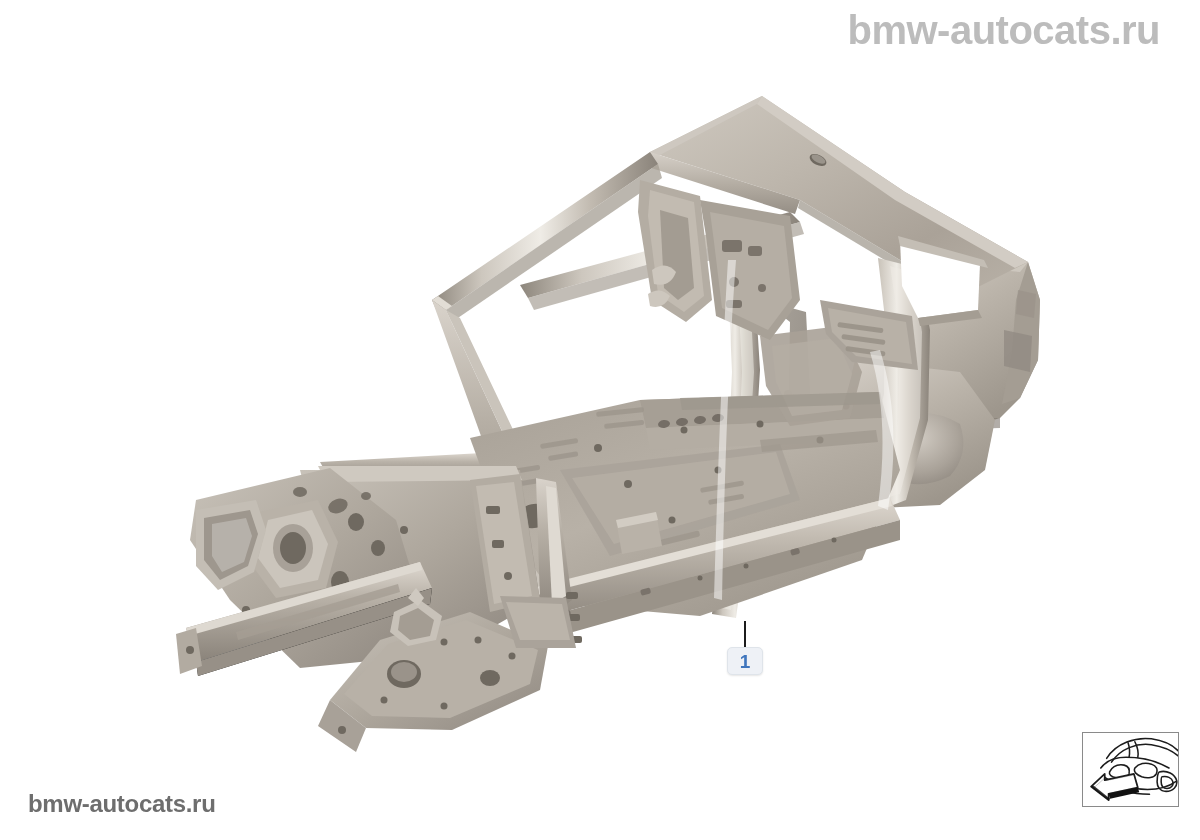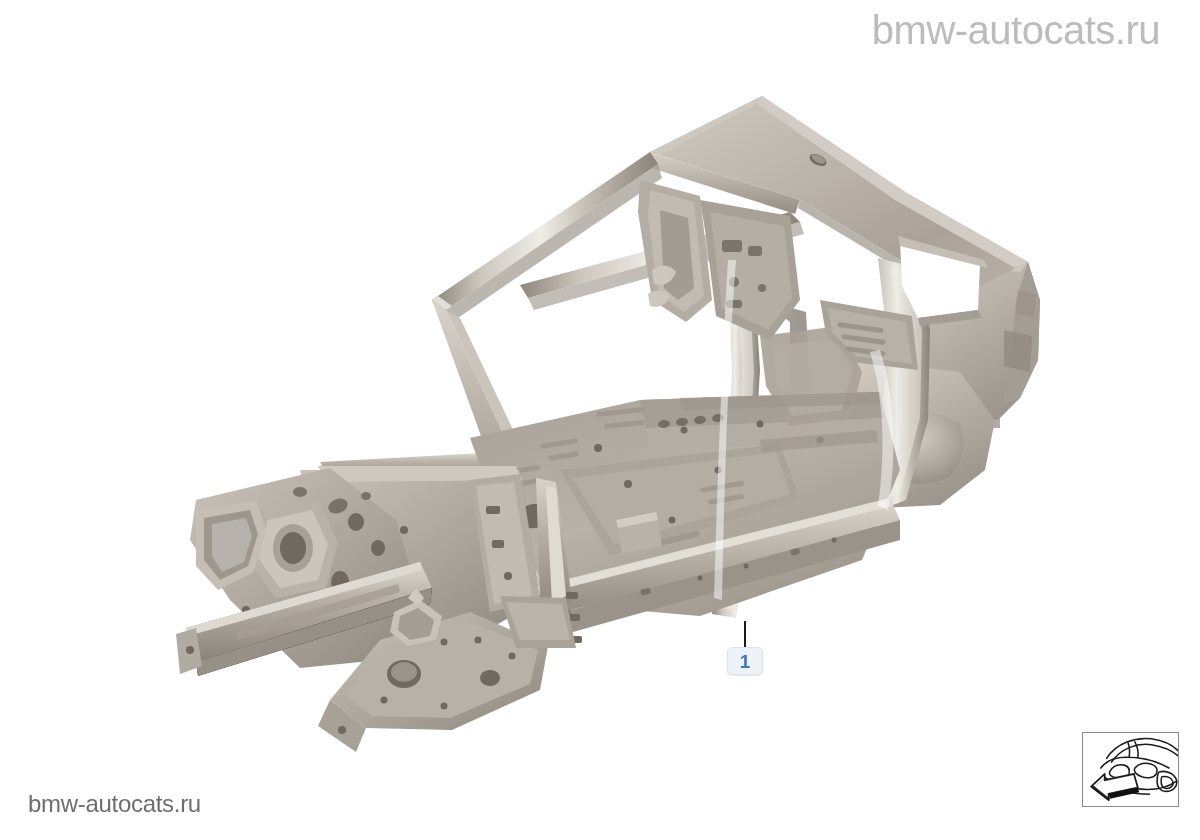--- a/index.html
+++ b/index.html
@@ -16,21 +16,21 @@
     width: 1200px;
     height: 840px;
     background: #ffffff;
     overflow: hidden;
   }
 
   
   .wm {
     position: absolute;
     font-family: "Liberation Sans", sans-serif;
-    font-weight: normal;
+    font-weight: bold;
     white-space: nowrap;
     user-select: none;
   }
   #wm-top {
     top: 8px;
     right: 40px;
     font-size: 40px;
     letter-spacing: -0.5px;
     color: #bcbcbc;
   }

